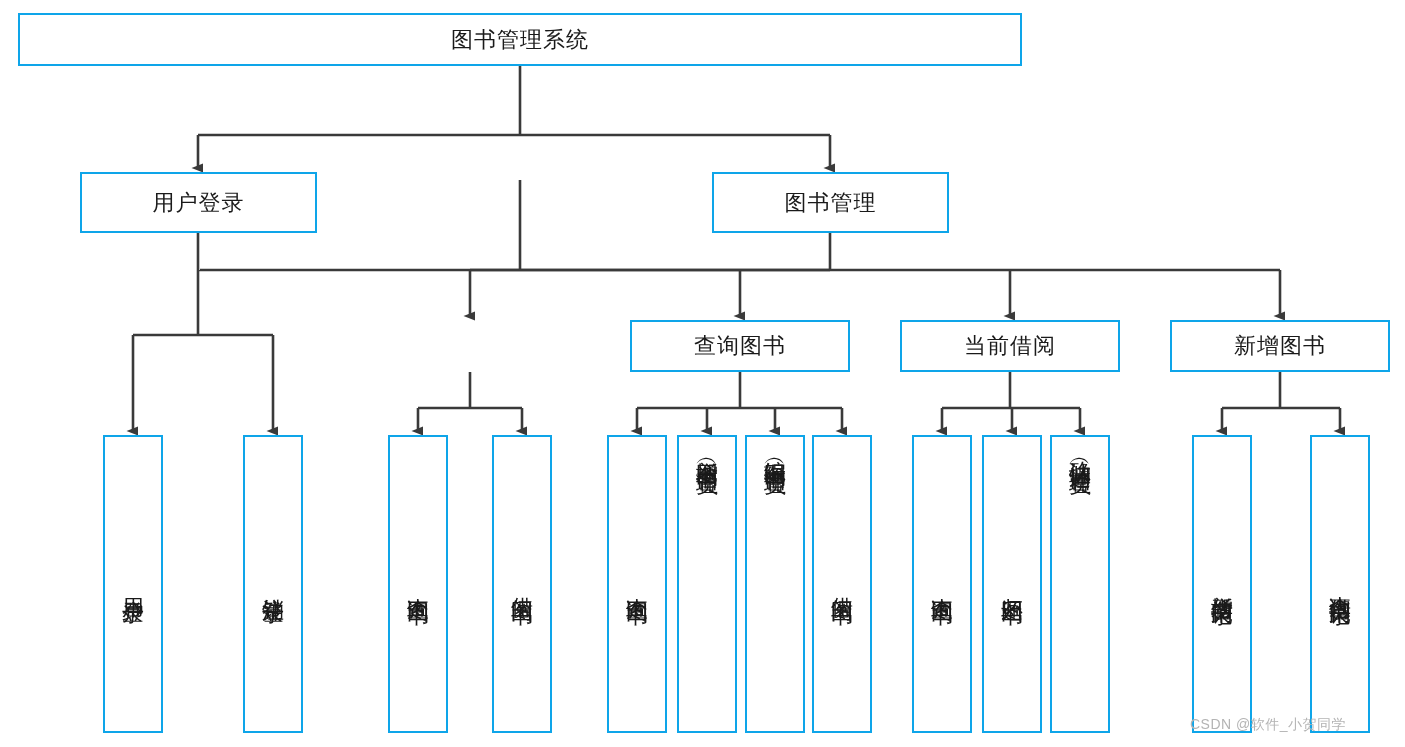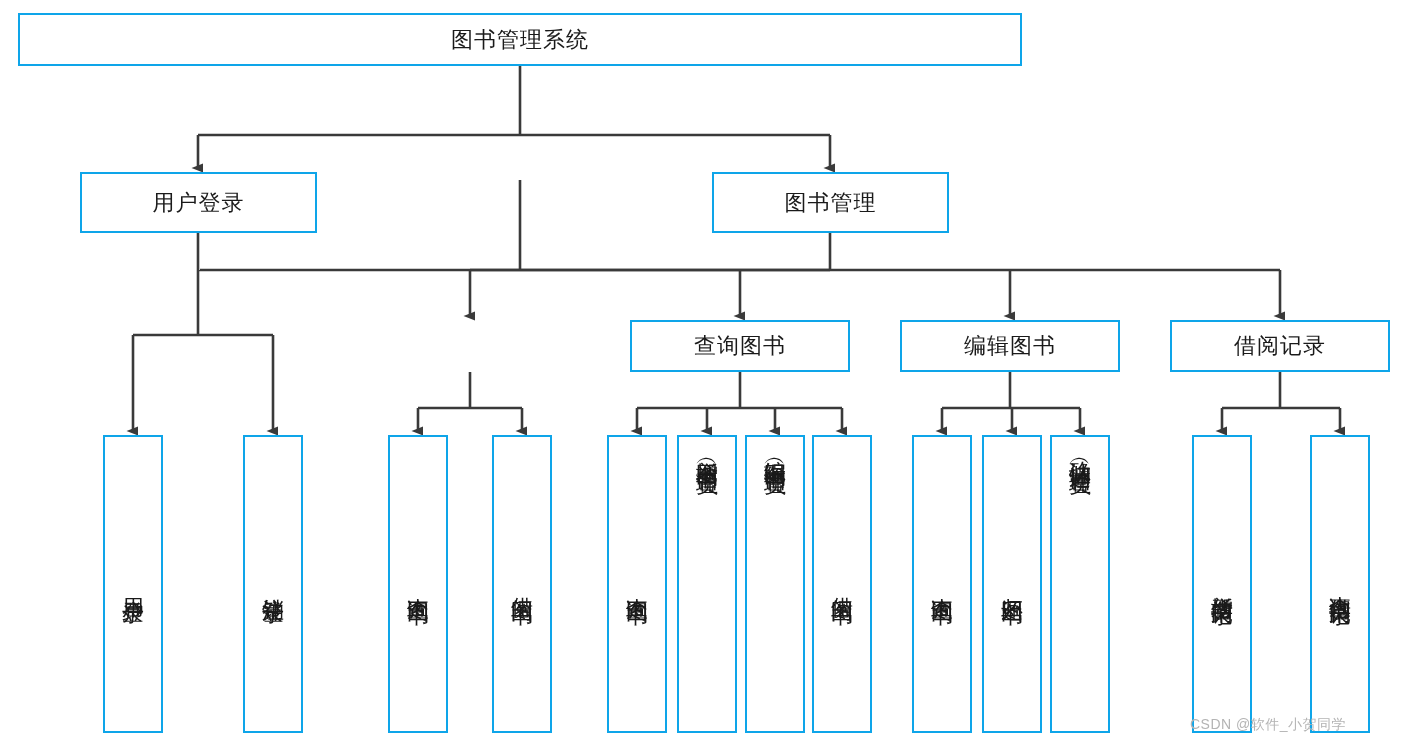--- a/index.html
+++ b/index.html
@@ -141,24 +141,24 @@
     <span>用户登录</span>
   </div>
   <div class="node h" style="left:712px; top:172px; width:237px; height:61px;">
     <span>图书管理</span>
   </div>
 
   <div class="node h" style="left:630px; top:320px; width:220px; height:52px;">
     <span>查询图书</span>
   </div>
   <div class="node h" style="left:900px; top:320px; width:220px; height:52px;">
-    <span>编辑图书</span>
+    <span>当前借阅</span>
   </div>
   <div class="node h" style="left:1170px; top:320px; width:220px; height:52px;">
-    <span>借阅记录</span>
+    <span>新增图书</span>
   </div>
 
   <div class="node v centered" style="left:103px; top:435px; width:60px; height:298px;">
     <span class="vtext">用户登录</span>
   </div>
   <div class="node v centered" style="left:243px; top:435px; width:60px; height:298px;">
     <span class="vtext">注销登录</span>
   </div>
 
   <div class="node v centered" style="left:388px; top:435px; width:60px; height:298px;">

